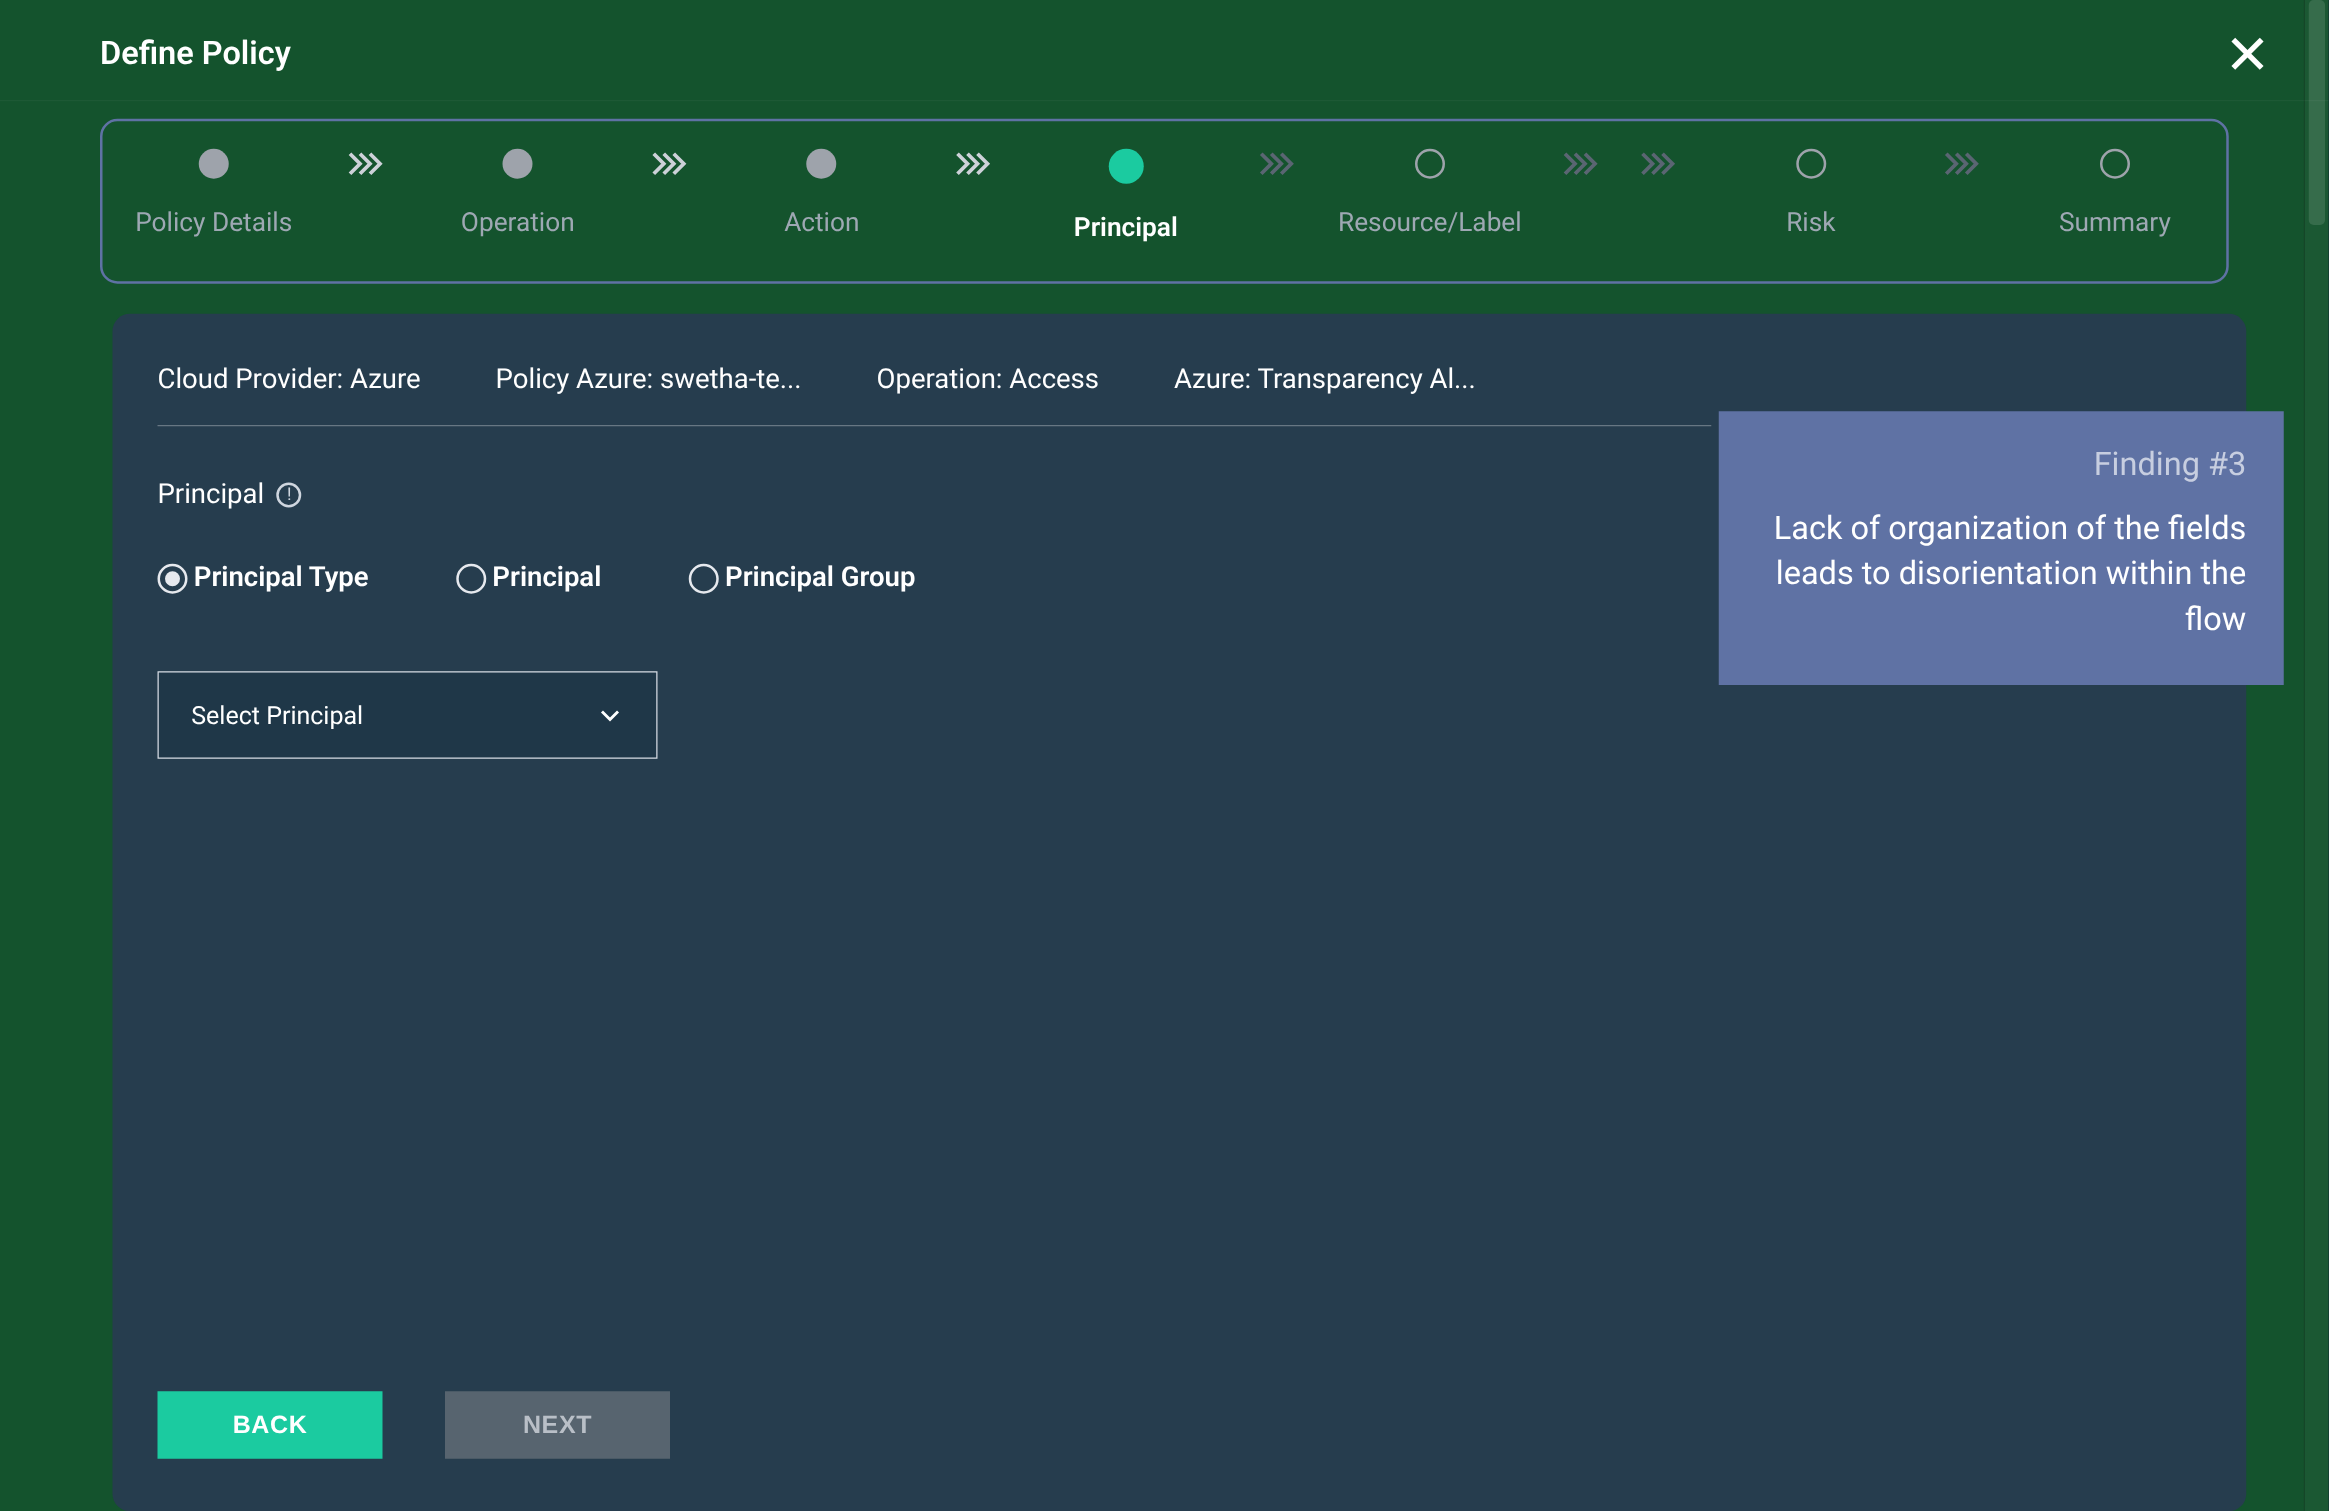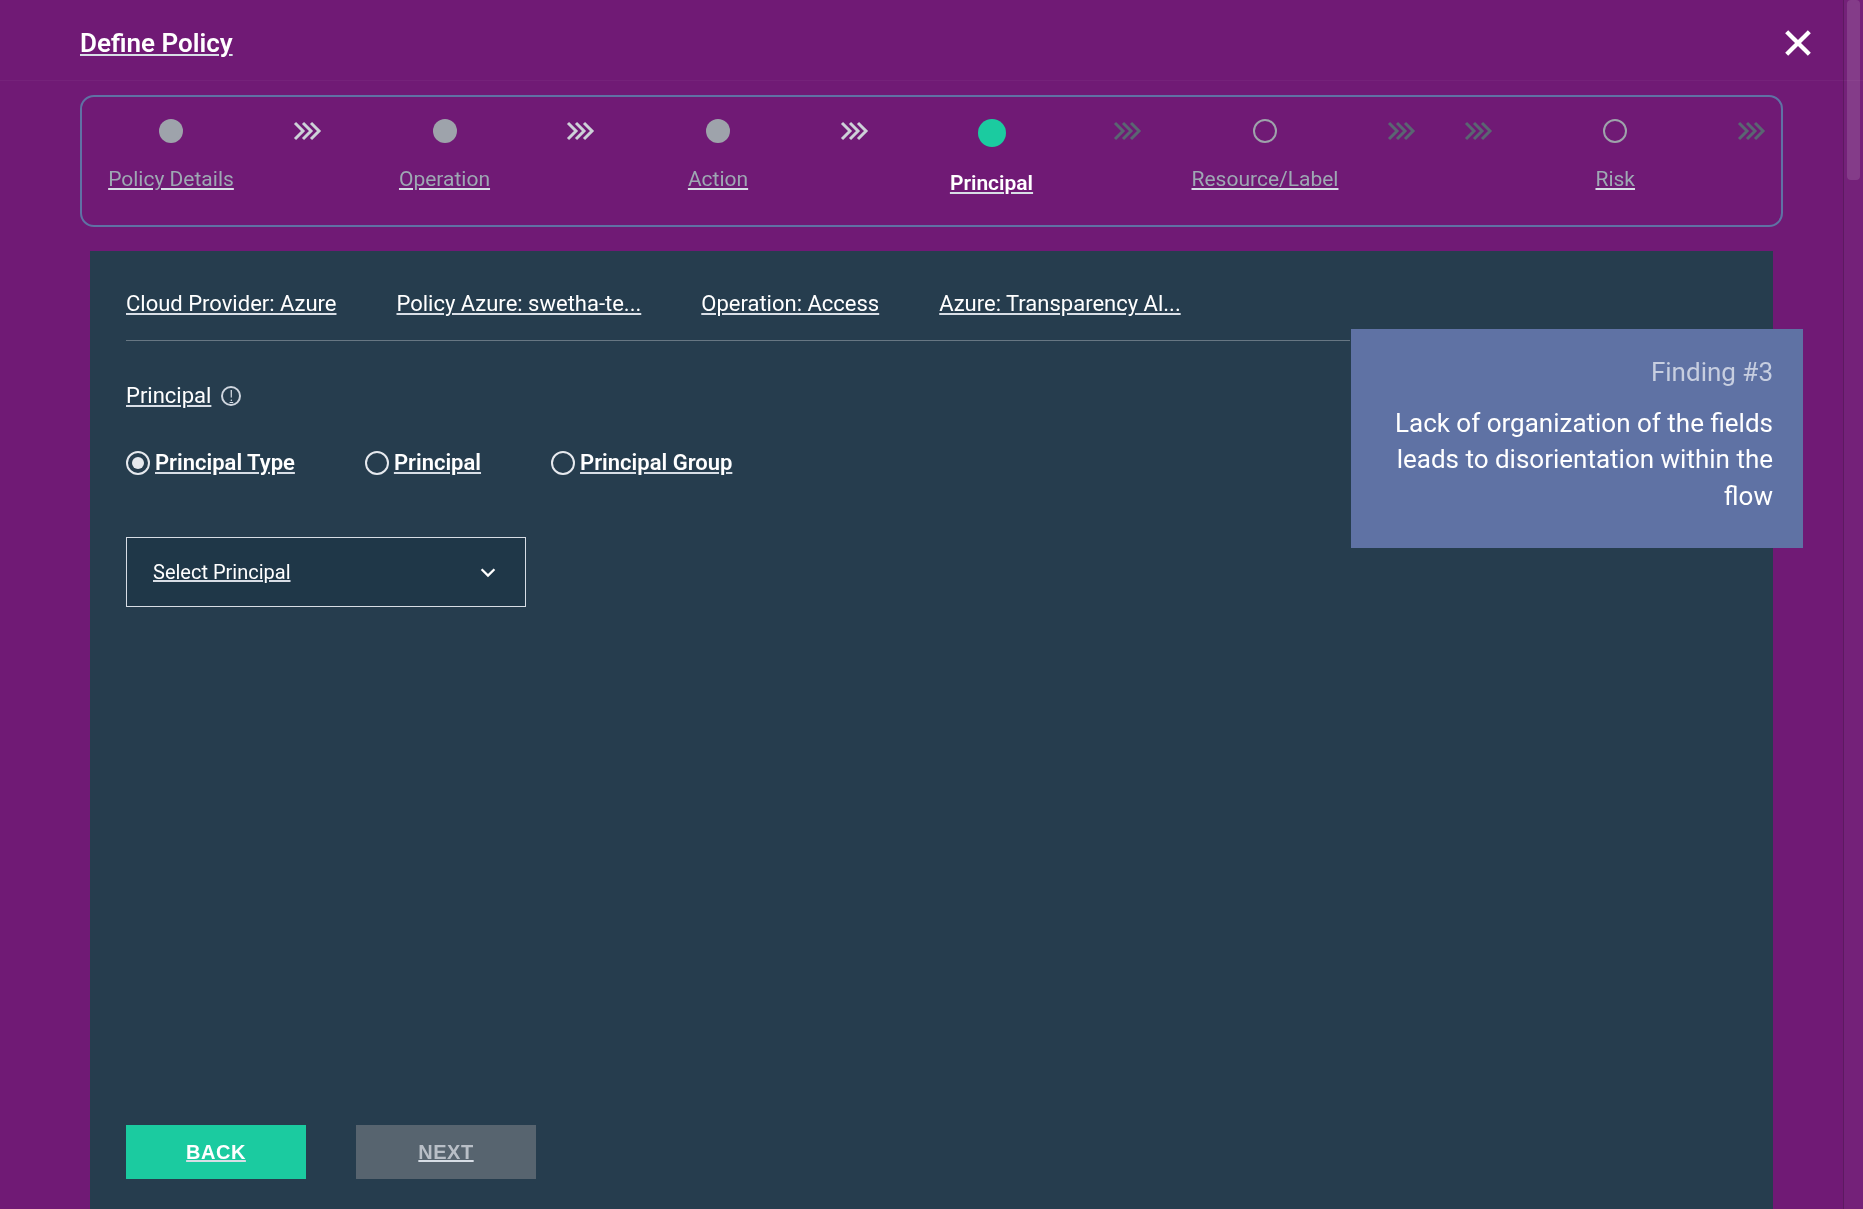--- a/index.html
+++ b/index.html
@@ -7,24 +7,23 @@
     width: 100%; height: 100%;
     background: #0f2333;
     font-family: -apple-system, BlinkMacSystemFont, "Segoe UI", Roboto, Arial, sans-serif;
     color: #d8dee6;
     overflow: hidden;
   }
   .modal {
     position: relative;
     width: 100%;
     height: 100%;
-    background: #701a75;
+    background: #14532d;
     display: flex;
     flex-direction: column;
-    text-decoration: underline;
   }
   
   .modal-header {
     display: flex;
     justify-content: space-between;
     align-items: center;
     padding: 26px 48px 20px 80px;
     border-bottom: 1px solid rgba(255,255,255,0.04);
   }
   .modal-title {
@@ -79,26 +78,27 @@
     height: 24px;
     margin-bottom: 46px; 
   }
   .step-sep svg { width: 30px; height: 20px; }
   .step-sep.past svg polyline { stroke: #cdd1d8; }
   .step-sep.future svg polyline { stroke: #5a6572; }
 
   
   .content {
     flex: 1;
-    margin: 24px 90px 0 90px;
+    margin: 24px 66px 0 90px;
     background: #263d4e;
     position: relative;
-    padding: 40px 36px 30px 36px;
+    padding: 40px 36px 42px 36px;
     display: flex;
     flex-direction: column;
+    border-radius: 14px;
   }
   .summary-row {
     display: flex;
     gap: 60px;
     font-size: 22px;
     color: #ffffff;
     padding-bottom: 24px;
     border-bottom: 1px solid rgba(255,255,255,0.3);
     width: 76%;
   }
@@ -274,20 +274,24 @@
       <div class="step-label">Risk</div>
     </div>
     <div class="step-sep future">
       <svg viewBox="0 0 30 20">
           <polyline points="2,2 10,10 2,18" fill="none" stroke-width="3"></polyline>
           <polyline points="10,2 18,10 10,18" fill="none" stroke-width="3"></polyline>
           <polyline points="18,2 26,10 18,18" fill="none" stroke-width="3"></polyline>
         </svg>
     </div>
 
+    <div class="step">
+      <div class="step-circle hollow"></div>
+      <div class="step-label">Summary</div>
+    </div>
   </div>
 
   <div class="content">
 
     <div class="summary-row">
       <span class="summary-item">Cloud Provider: Azure</span>
       <span class="summary-item">Policy Azure: swetha-te...</span>
       <span class="summary-item">Operation: Access</span>
       <span class="summary-item">Azure: Transparency Al...</span>
     </div>

